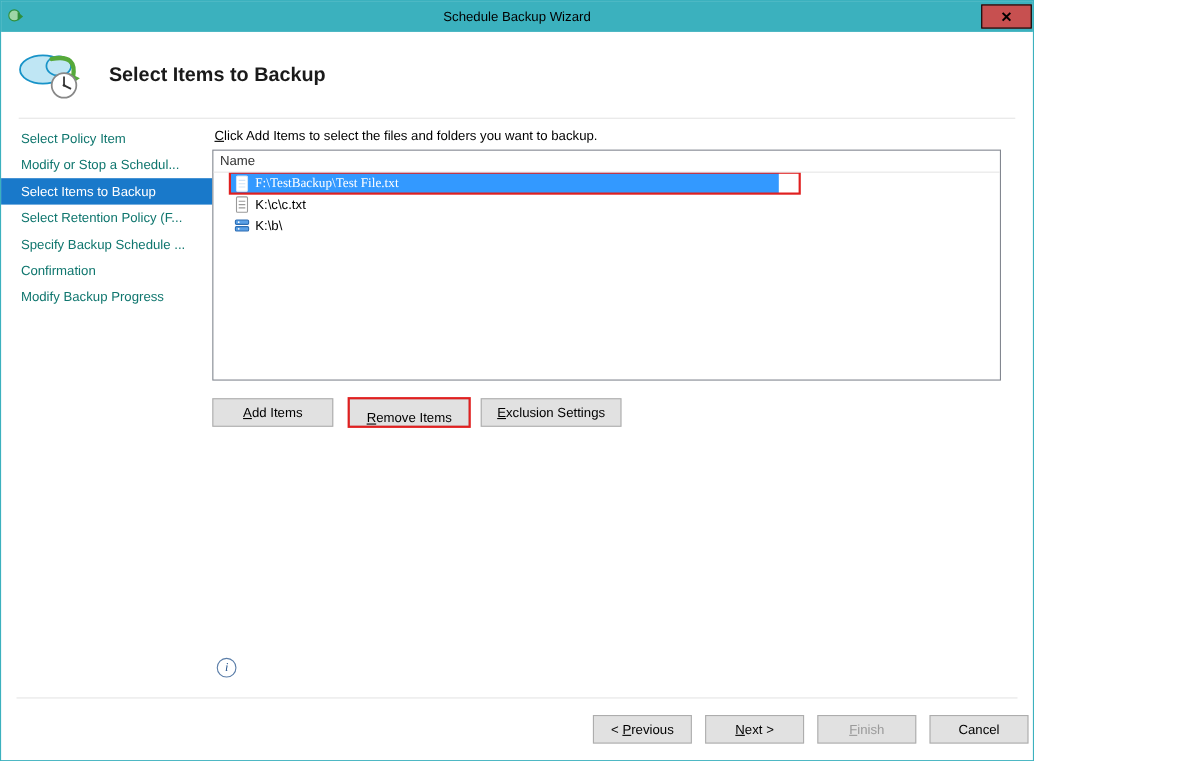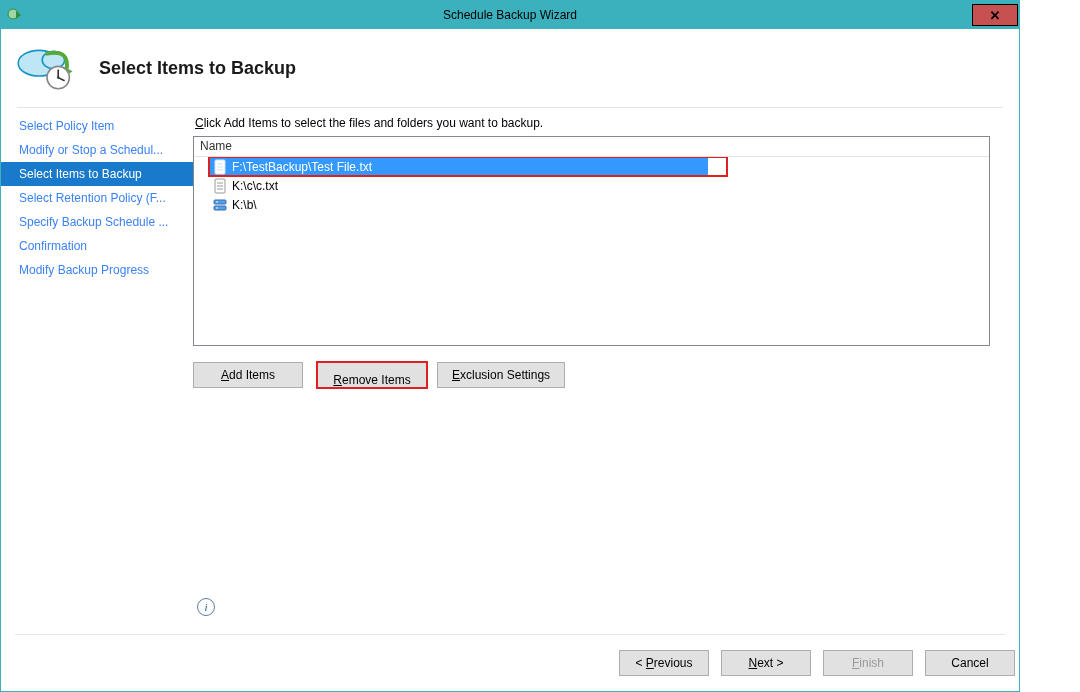--- a/index.html
+++ b/index.html
@@ -7,21 +7,21 @@
     width: 1080px; height: 692px;
     font-family: "Segoe UI", Tahoma, sans-serif;
     font-size: 12px;
     color: #000;
     background: #fff;
     overflow: hidden;
     -webkit-font-smoothing: antialiased;
   }
   .border {
     box-sizing: border-box;
-    width: 1020px; height: 692px;
+    width: 940px; height: 692px;
     border: 1px solid #3bb1be;
     display: flex;
     flex-direction: column;
   }
   
   .titlebar {
     height: 28px;
     background: #3bb1be;
     display: flex;
     align-items: center;
@@ -68,21 +68,21 @@
     min-height: 0;
   }
   
   .sidebar {
     width: 192px;
     padding-top: 6px;
     box-sizing: border-box;
   }
   .side-item {
     padding: 5px 12px 5px 18px;
-    color: #3b82f6;
+    color: #0f766e;
     white-space: nowrap;
     overflow: hidden;
     text-overflow: ellipsis;
     cursor: default;
   }
   .side-item.selected {
     background: #1979ca;
     color: #fff;
   }
   
@@ -112,21 +112,21 @@
   }
   .list-rows { flex:1; overflow:auto; }
   .row {
     display: flex;
     align-items: center;
     height: 19px;
     padding-left: 18px;
     gap: 4px;
   }
   .row .ficon { width: 16px; height: 16px; display:inline-flex; align-items:center; justify-content:center; }
-  .row.selected { position: relative; }
+  .row.selected { position: relative; font-family: Liberation Serif, serif; }
   .row.selected .sel-bg {
     position: absolute; left: 16px; top: 0; bottom: 0; width: 498px;
     background: #3399ff;
     z-index: 0;
   }
   .row.selected .sel-outline {
     position: absolute; left: 14px; top: -1px; bottom: -1px; width: 516px;
     border: 2px solid #e02020;
     z-index: 2;
     pointer-events: none;

